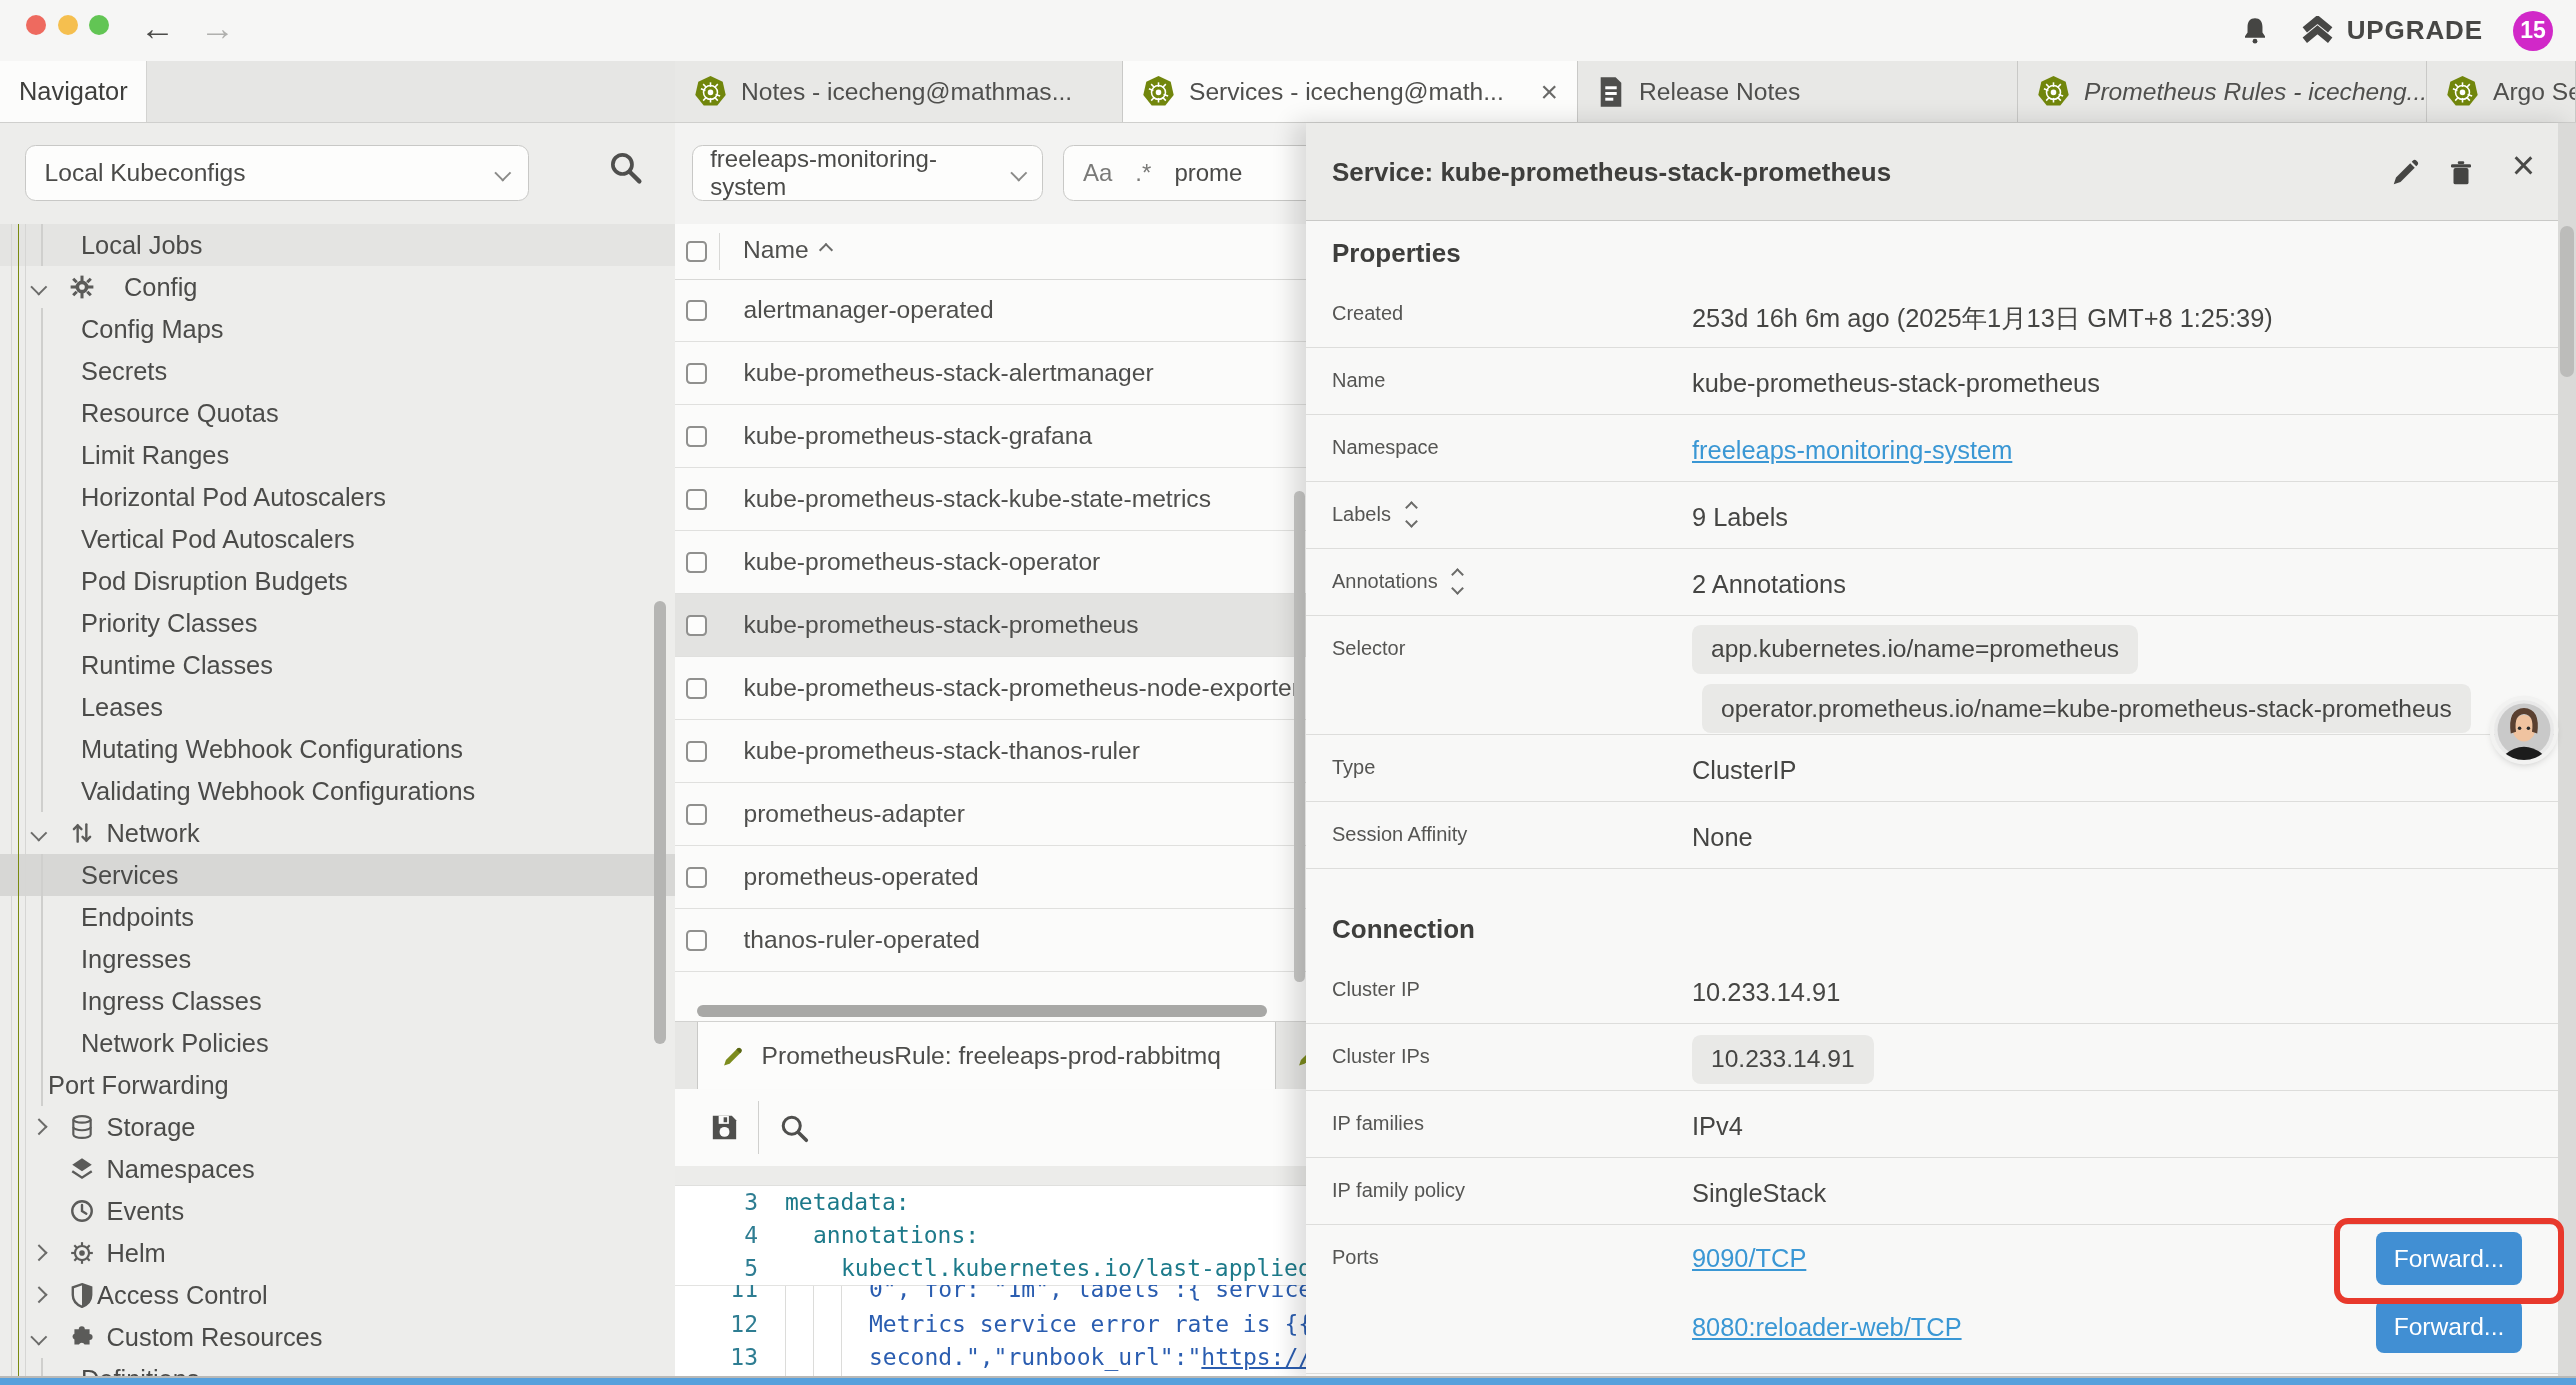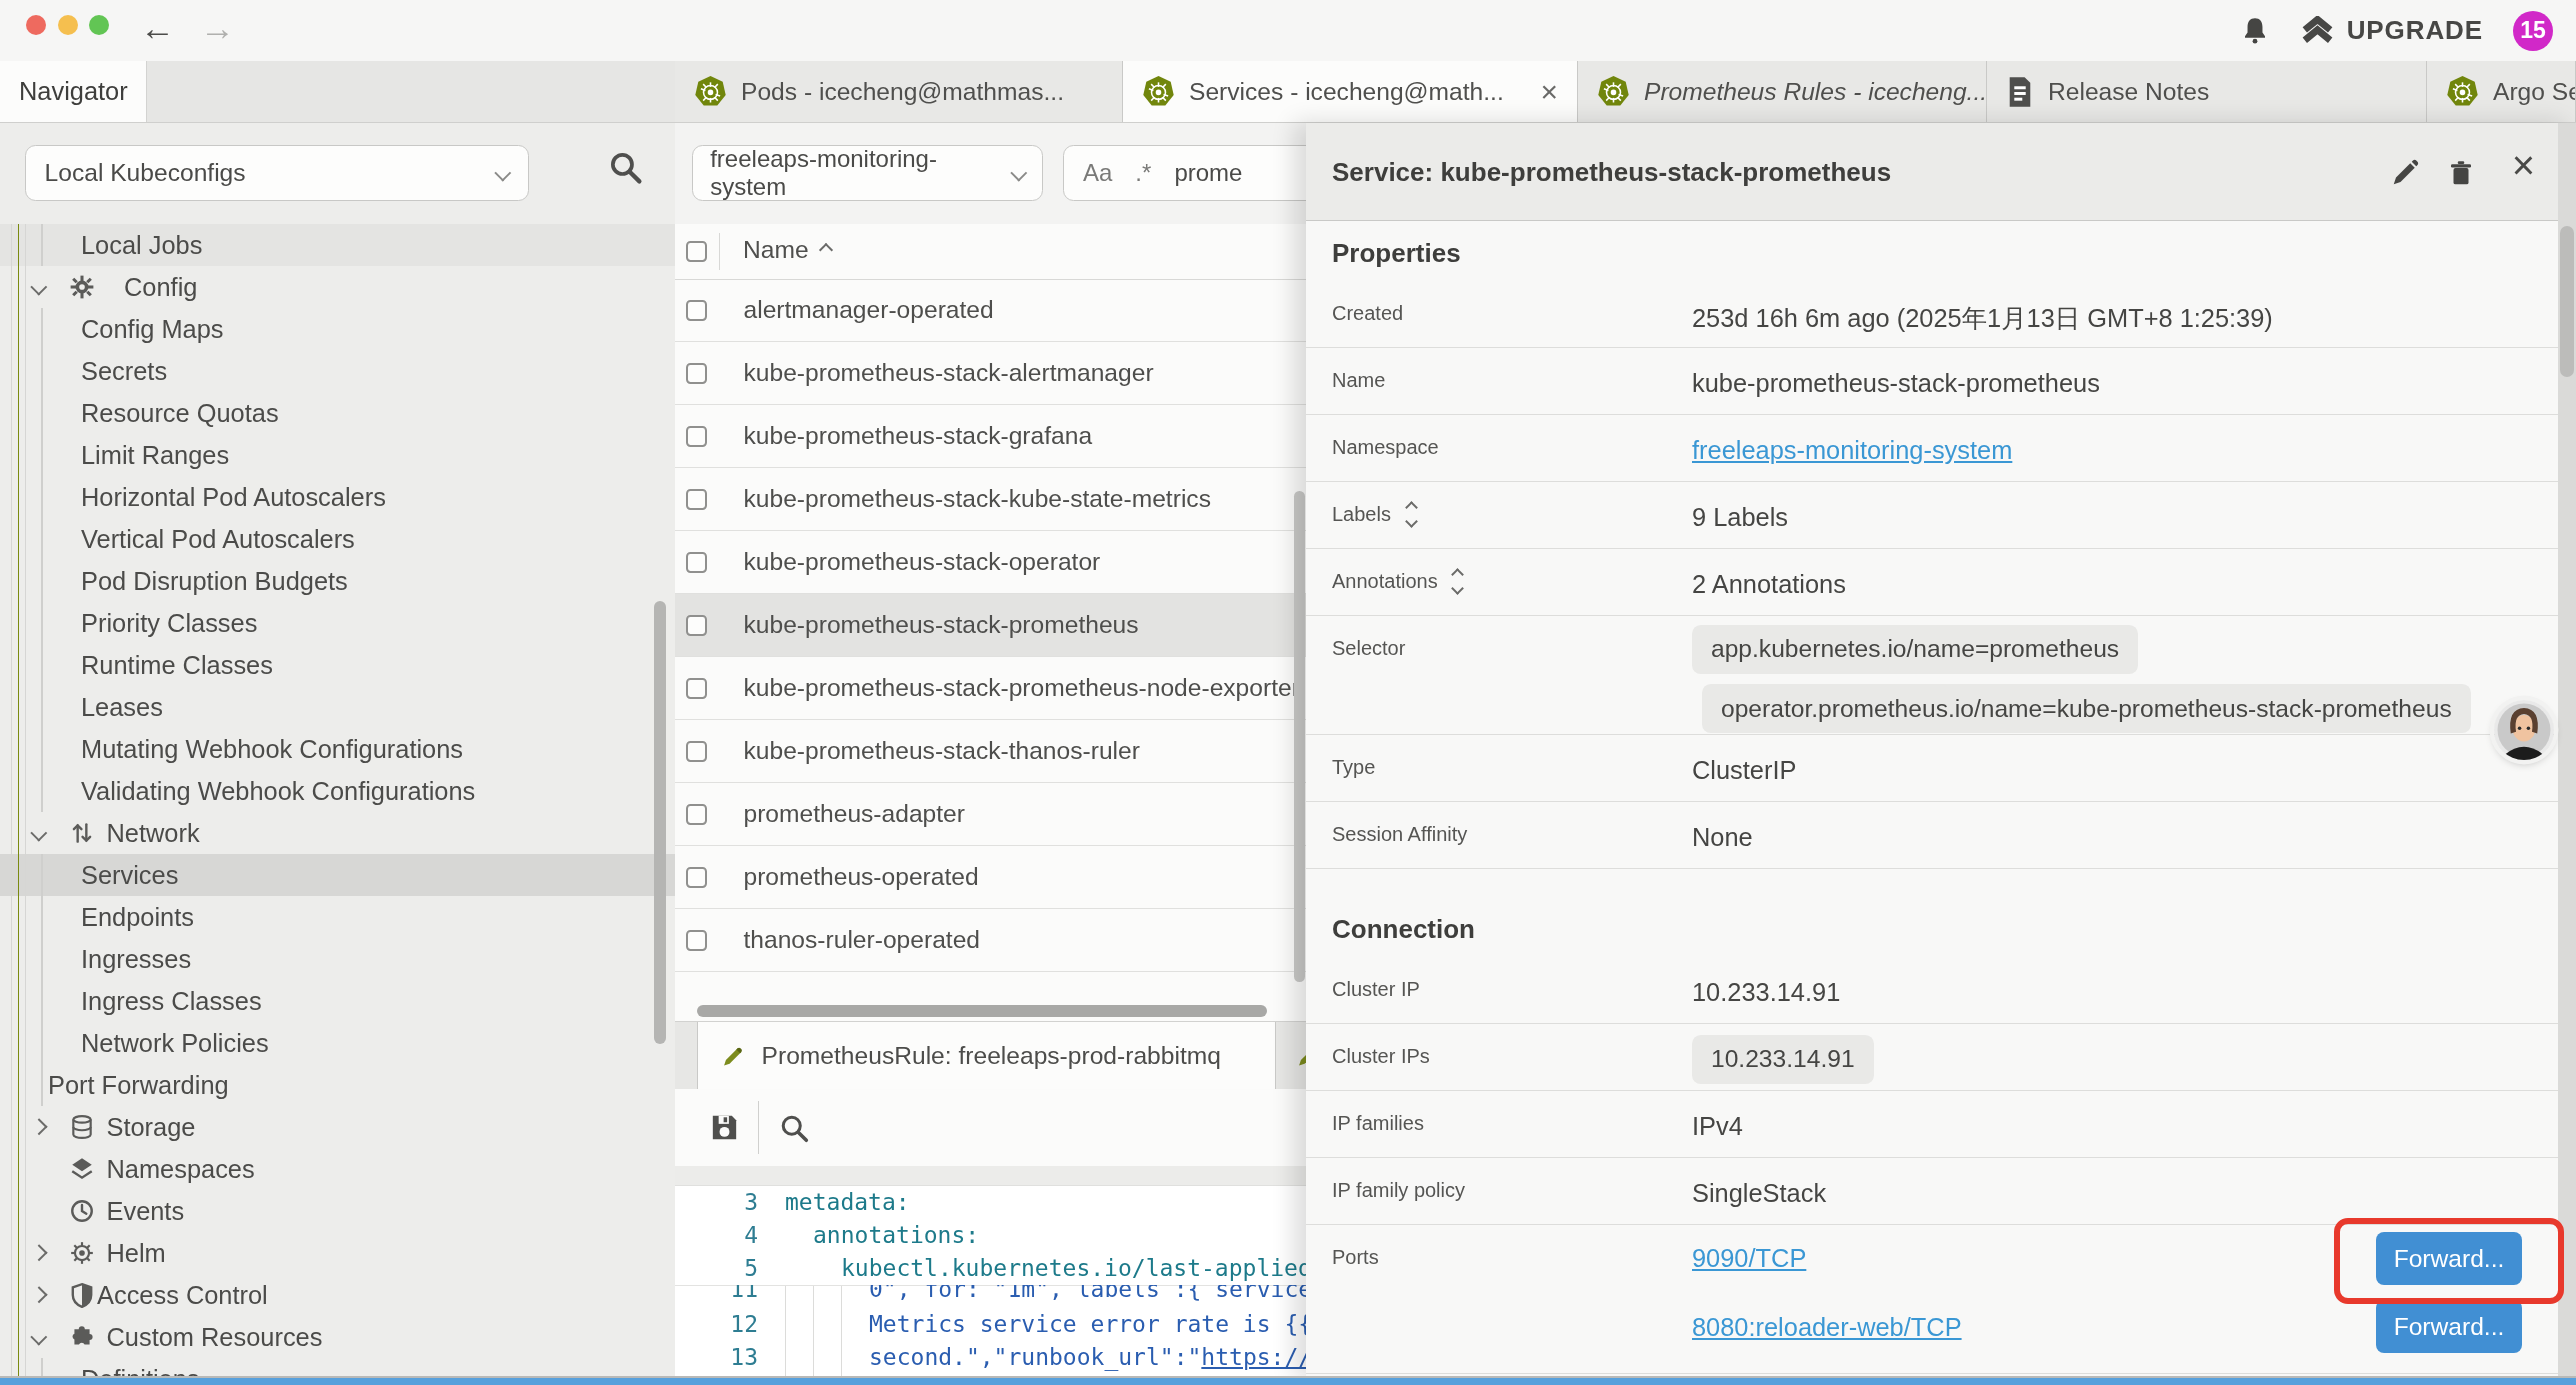--- a/index.html
+++ b/index.html
@@ -165,21 +165,21 @@
                 <line x1="18" y1="25" x2="18" y2="30"></line>
                 <line x1="7.5" y1="15" x2="12.5" y2="16.8"></line>
                 <line x1="23.5" y1="21.2" x2="28.5" y2="23"></line>
                 <line x1="10" y1="28" x2="13.6" y2="24.3"></line>
                 <line x1="22.4" y1="13.7" x2="26" y2="10"></line>
                 <line x1="26" y1="28" x2="22.4" y2="24.3"></line>
                 <line x1="13.6" y1="13.7" x2="10" y2="10"></line>
               </g>
             </svg>
           </span>
-          <span class="lbl">Pods - icecheng@mathmas...</span>
+          <span class="lbl">Notes - icecheng@mathmas...</span>
         </div>
         <div class="tab active" style="width: 455px;">
           <span>
             <svg width="33" height="33" viewBox="0 0 36 36">
               <polygon points="18,1 31.3,7.4 34.6,21.8 25.4,33.3 10.6,33.3 1.4,21.8 4.7,7.4" fill="#71860c"></polygon>
               <g stroke="#fff" stroke-width="1.7" fill="none">
                 <circle cx="18" cy="19" r="7.6"></circle>
                 <circle cx="18" cy="19" r="2.2" fill="#fff"></circle>
                 <line x1="18" y1="8" x2="18" y2="13"></line>
                 <line x1="18" y1="25" x2="18" y2="30"></line>
@@ -188,50 +188,50 @@
                 <line x1="10" y1="28" x2="13.6" y2="24.3"></line>
                 <line x1="22.4" y1="13.7" x2="26" y2="10"></line>
                 <line x1="26" y1="28" x2="22.4" y2="24.3"></line>
                 <line x1="13.6" y1="13.7" x2="10" y2="10"></line>
               </g>
             </svg>
           </span>
           <span class="lbl">Services - icecheng@math...</span>
           <span class="close">×</span>
         </div>
+        <div class="tab" style="width: 440px;">
+          <span>
+            <svg width="28" height="32" viewBox="0 0 24 28">
+              <path fill="#4f4f4d" d="M3 1h13l5 5v21H3V1z"></path>
+              <rect x="7" y="9" width="10" height="2.6" fill="#fff"></rect>
+              <rect x="7" y="14" width="10" height="2.6" fill="#fff"></rect>
+              <rect x="7" y="19" width="7" height="2.6" fill="#fff"></rect>
+            </svg>
+          </span>
+          <span class="lbl">Release Notes</span>
+        </div>
         <div class="tab italic" style="width: 409px;">
           <span>
             <svg width="33" height="33" viewBox="0 0 36 36">
               <polygon points="18,1 31.3,7.4 34.6,21.8 25.4,33.3 10.6,33.3 1.4,21.8 4.7,7.4" fill="#71860c"></polygon>
               <g stroke="#fff" stroke-width="1.7" fill="none">
                 <circle cx="18" cy="19" r="7.6"></circle>
                 <circle cx="18" cy="19" r="2.2" fill="#fff"></circle>
                 <line x1="18" y1="8" x2="18" y2="13"></line>
                 <line x1="18" y1="25" x2="18" y2="30"></line>
                 <line x1="7.5" y1="15" x2="12.5" y2="16.8"></line>
                 <line x1="23.5" y1="21.2" x2="28.5" y2="23"></line>
                 <line x1="10" y1="28" x2="13.6" y2="24.3"></line>
                 <line x1="22.4" y1="13.7" x2="26" y2="10"></line>
                 <line x1="26" y1="28" x2="22.4" y2="24.3"></line>
                 <line x1="13.6" y1="13.7" x2="10" y2="10"></line>
               </g>
             </svg>
           </span>
           <span class="lbl">Prometheus Rules - icecheng...</span>
-        </div>
-        <div class="tab" style="width: 440px;">
-          <span>
-            <svg width="28" height="32" viewBox="0 0 24 28">
-              <path fill="#4f4f4d" d="M3 1h13l5 5v21H3V1z"></path>
-              <rect x="7" y="9" width="10" height="2.6" fill="#fff"></rect>
-              <rect x="7" y="14" width="10" height="2.6" fill="#fff"></rect>
-              <rect x="7" y="19" width="7" height="2.6" fill="#fff"></rect>
-            </svg>
-          </span>
-          <span class="lbl">Release Notes</span>
         </div>
         <div class="tab" style="width: 149px;">
           <span>
             <svg width="33" height="33" viewBox="0 0 36 36">
               <polygon points="18,1 31.3,7.4 34.6,21.8 25.4,33.3 10.6,33.3 1.4,21.8 4.7,7.4" fill="#71860c"></polygon>
               <g stroke="#fff" stroke-width="1.7" fill="none">
                 <circle cx="18" cy="19" r="7.6"></circle>
                 <circle cx="18" cy="19" r="2.2" fill="#fff"></circle>
                 <line x1="18" y1="8" x2="18" y2="13"></line>
                 <line x1="18" y1="25" x2="18" y2="30"></line>

